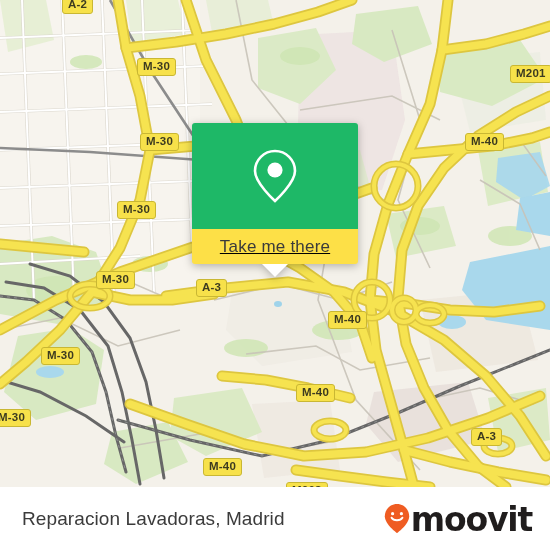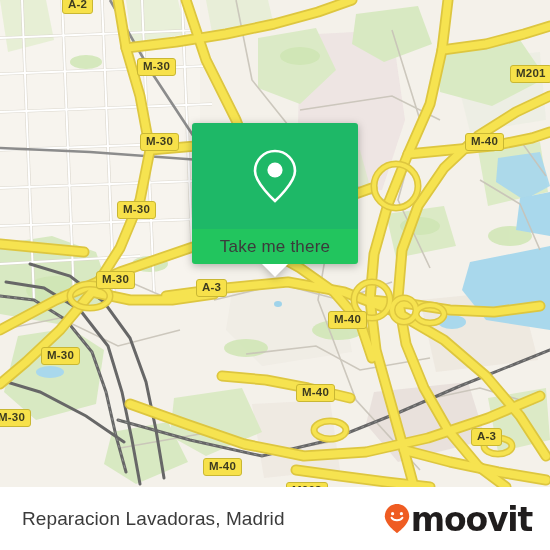--- a/index.html
+++ b/index.html
@@ -37,24 +37,24 @@
     filter:drop-shadow(0 2px 4px rgba(0,0,0,0.28));
   }
   #callout .green{
     background:#1eb867;
     height:106px;
     border-radius:3px 3px 0 0;
     display:flex;align-items:center;justify-content:center;
   }
   #callout .pin{width:52px;height:58px;display:block;}
   #callout .white{
-    background:#22c55e;
+    background:#fde047;
     height:35px;
     border-radius:0 0 3px 3px;
-    display:flex;align-items:center;justify-content:center;
+    display:flex;align-items:center;justify-content:center;text-decoration:underline;
   }
   #callout .white span{
     font-size:17px;color:#3b3b3b;letter-spacing:0.2px;
   }
   #callout .tail{
     position:absolute;left:50%;top:141px;
     margin-left:-13px;
     width:0;height:0;
     border-left:13px solid transparent;
     border-right:13px solid transparent;

